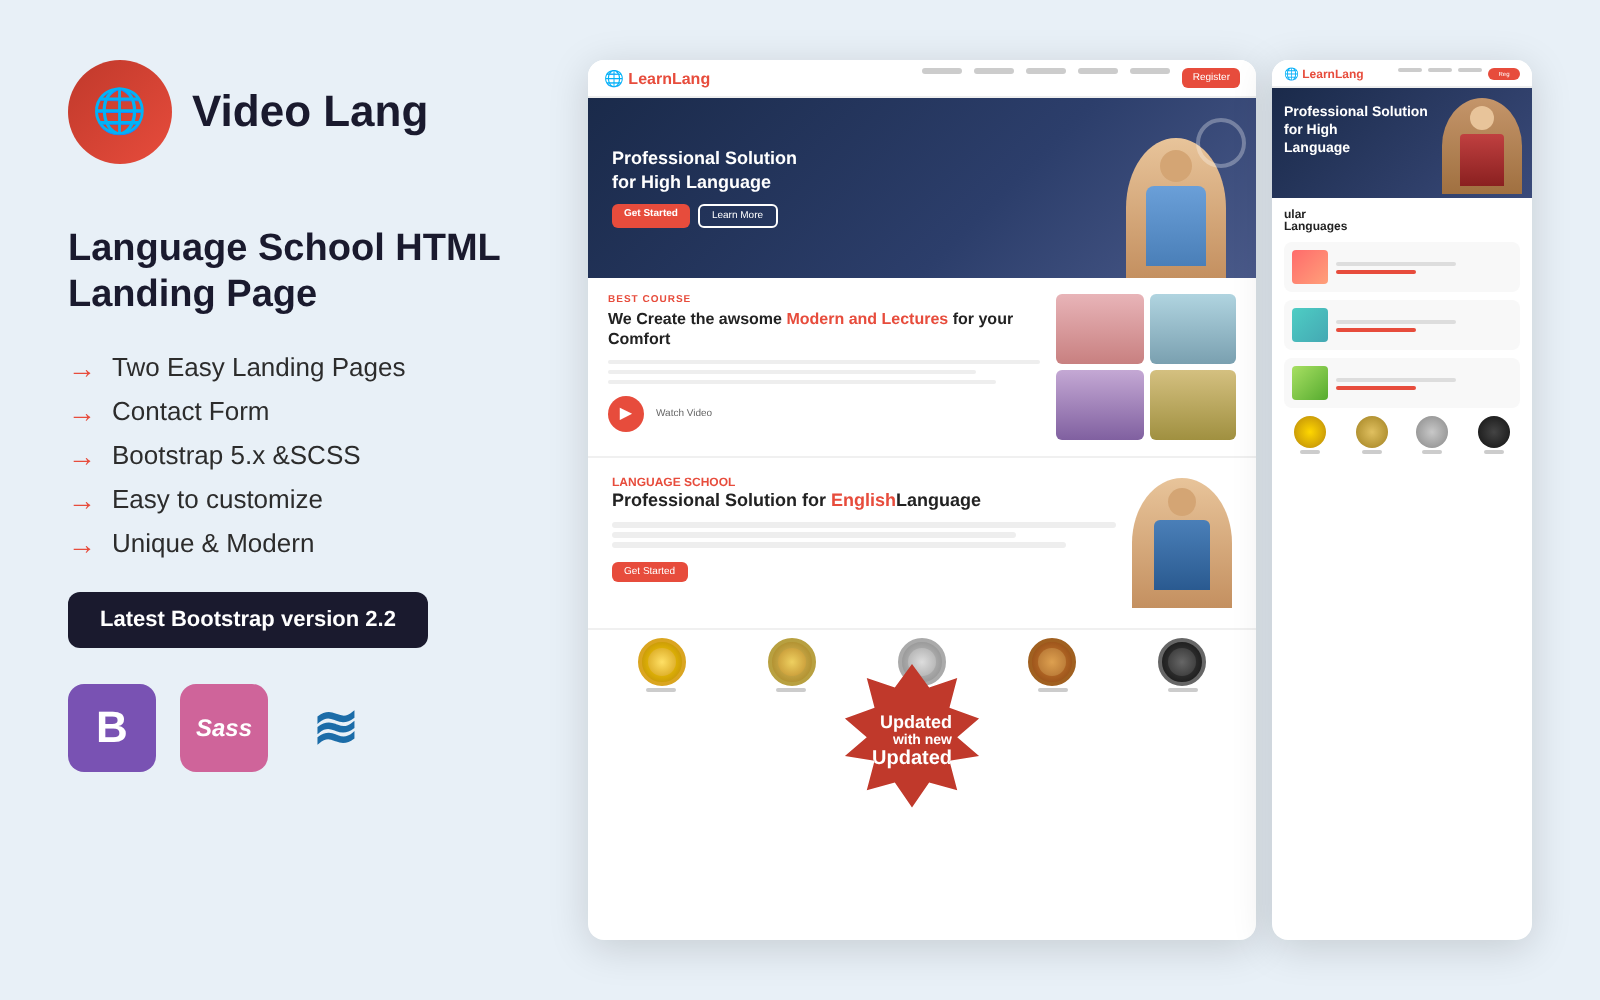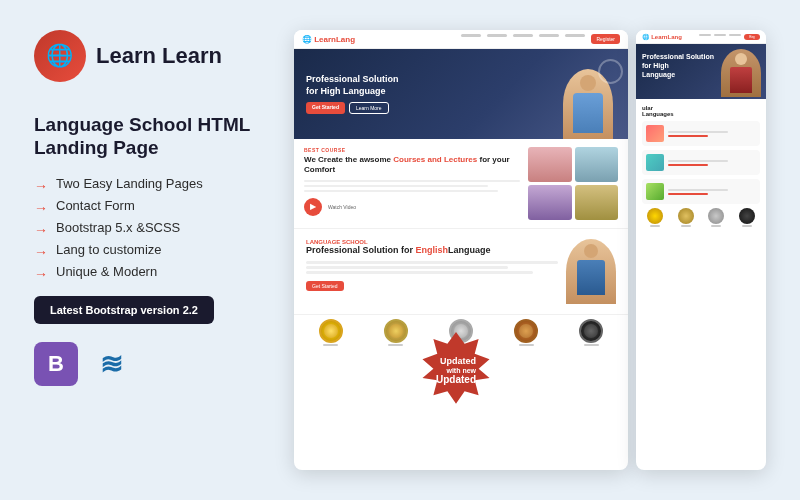--- a/index.html
+++ b/index.html
@@ -371,52 +371,53 @@
   </style>
 </head>
 <body>
 
 <div class="card">
 
   <div class="left-panel">
 
     <div class="logo-row">
       <div class="logo-icon">🌐</div>
-      <span class="logo-text">Learn Learn</span>
+      <span class="logo-text">Video Lang</span>
     </div>
 
     <div class="product-title">Language School HTML Landing Page</div>
 
     <ul class="feature-list">
       <li class="feature-item">
         <span class="arrow-icon">→</span>
         <span>Two Easy Landing Pages</span>
       </li>
       <li class="feature-item">
         <span class="arrow-icon">→</span>
         <span>Contact Form</span>
       </li>
       <li class="feature-item">
         <span class="arrow-icon">→</span>
         <span>Bootstrap 5.x &amp;SCSS</span>
       </li>
       <li class="feature-item">
         <span class="arrow-icon">→</span>
-        <span>Lang to customize</span>
+        <span>Easy to customize</span>
       </li>
       <li class="feature-item">
         <span class="arrow-icon">→</span>
         <span>Unique &amp; Modern</span>
       </li>
     </ul>
 
     <div class="badge-btn">Latest Bootstrap version 2.2</div>
 
     <div class="tech-icons">
       <div class="tech-icon tech-bs" style="font-size:22px;font-weight:900;">B</div>
+      <div class="tech-icon tech-sass" style="background:#cf649a;color:white;font-style:italic;font-size:12px;font-weight:800;">Sass</div>
       <div class="tech-icon tech-jquery" style="font-size:28px;color:#1b6ca8;">≋</div>
     </div>
   </div>
 
   <div class="right-panel">
 
     <div class="preview-main" style="position:relative;">
 
       <div class="preview-nav">
         <span style="color:#e74c3c;font-size:8px;font-weight:800;">🌐 LearnLang</span>
@@ -443,21 +444,21 @@
           <div style="width:16px;height:16px;border-radius:50%;background:#d4a574;margin:6px auto 0;"></div>
           <div style="width:30px;height:40px;background:linear-gradient(180deg,#6a9fd8,#4a7fb8);margin:2px auto 0;border-radius:4px 4px 0 0;"></div>
         </div>
 
         <div style="position:absolute;right:5px;top:10px;width:25px;height:25px;border-radius:50%;border:2px solid rgba(255,255,255,0.3);"></div>
       </div>
 
       <div style="background:#fff;padding:8px 10px;display:flex;gap:8px;">
         <div style="flex:1;">
           <div style="font-size:5px;color:#e74c3c;font-weight:600;text-transform:uppercase;letter-spacing:0.5px;">BEST COURSE</div>
-          <div style="font-size:8px;font-weight:800;color:#222;line-height:1.3;margin:2px 0;">We Create the awsome <span style="color:#e74c3c;">Courses and Lectures</span> for your Comfort</div>
+          <div style="font-size:8px;font-weight:800;color:#222;line-height:1.3;margin:2px 0;">We Create the awsome <span style="color:#e74c3c;">Modern and Lectures</span> for your Comfort</div>
           <div style="display:flex;flex-direction:column;gap:3px;margin-top:4px;">
             <div style="height:2px;background:#eee;border-radius:1px;width:100%;"></div>
             <div style="height:2px;background:#eee;border-radius:1px;width:85%;"></div>
             <div style="height:2px;background:#eee;border-radius:1px;width:90%;"></div>
           </div>
 
           <div style="display:flex;gap:6px;margin-top:6px;align-items:center;">
             <div style="width:18px;height:18px;border-radius:50%;background:#e74c3c;display:flex;align-items:center;justify-content:center;color:white;font-size:8px;">▶</div>
             <div style="font-size:5px;color:#666;">Watch Video</div>
           </div>

